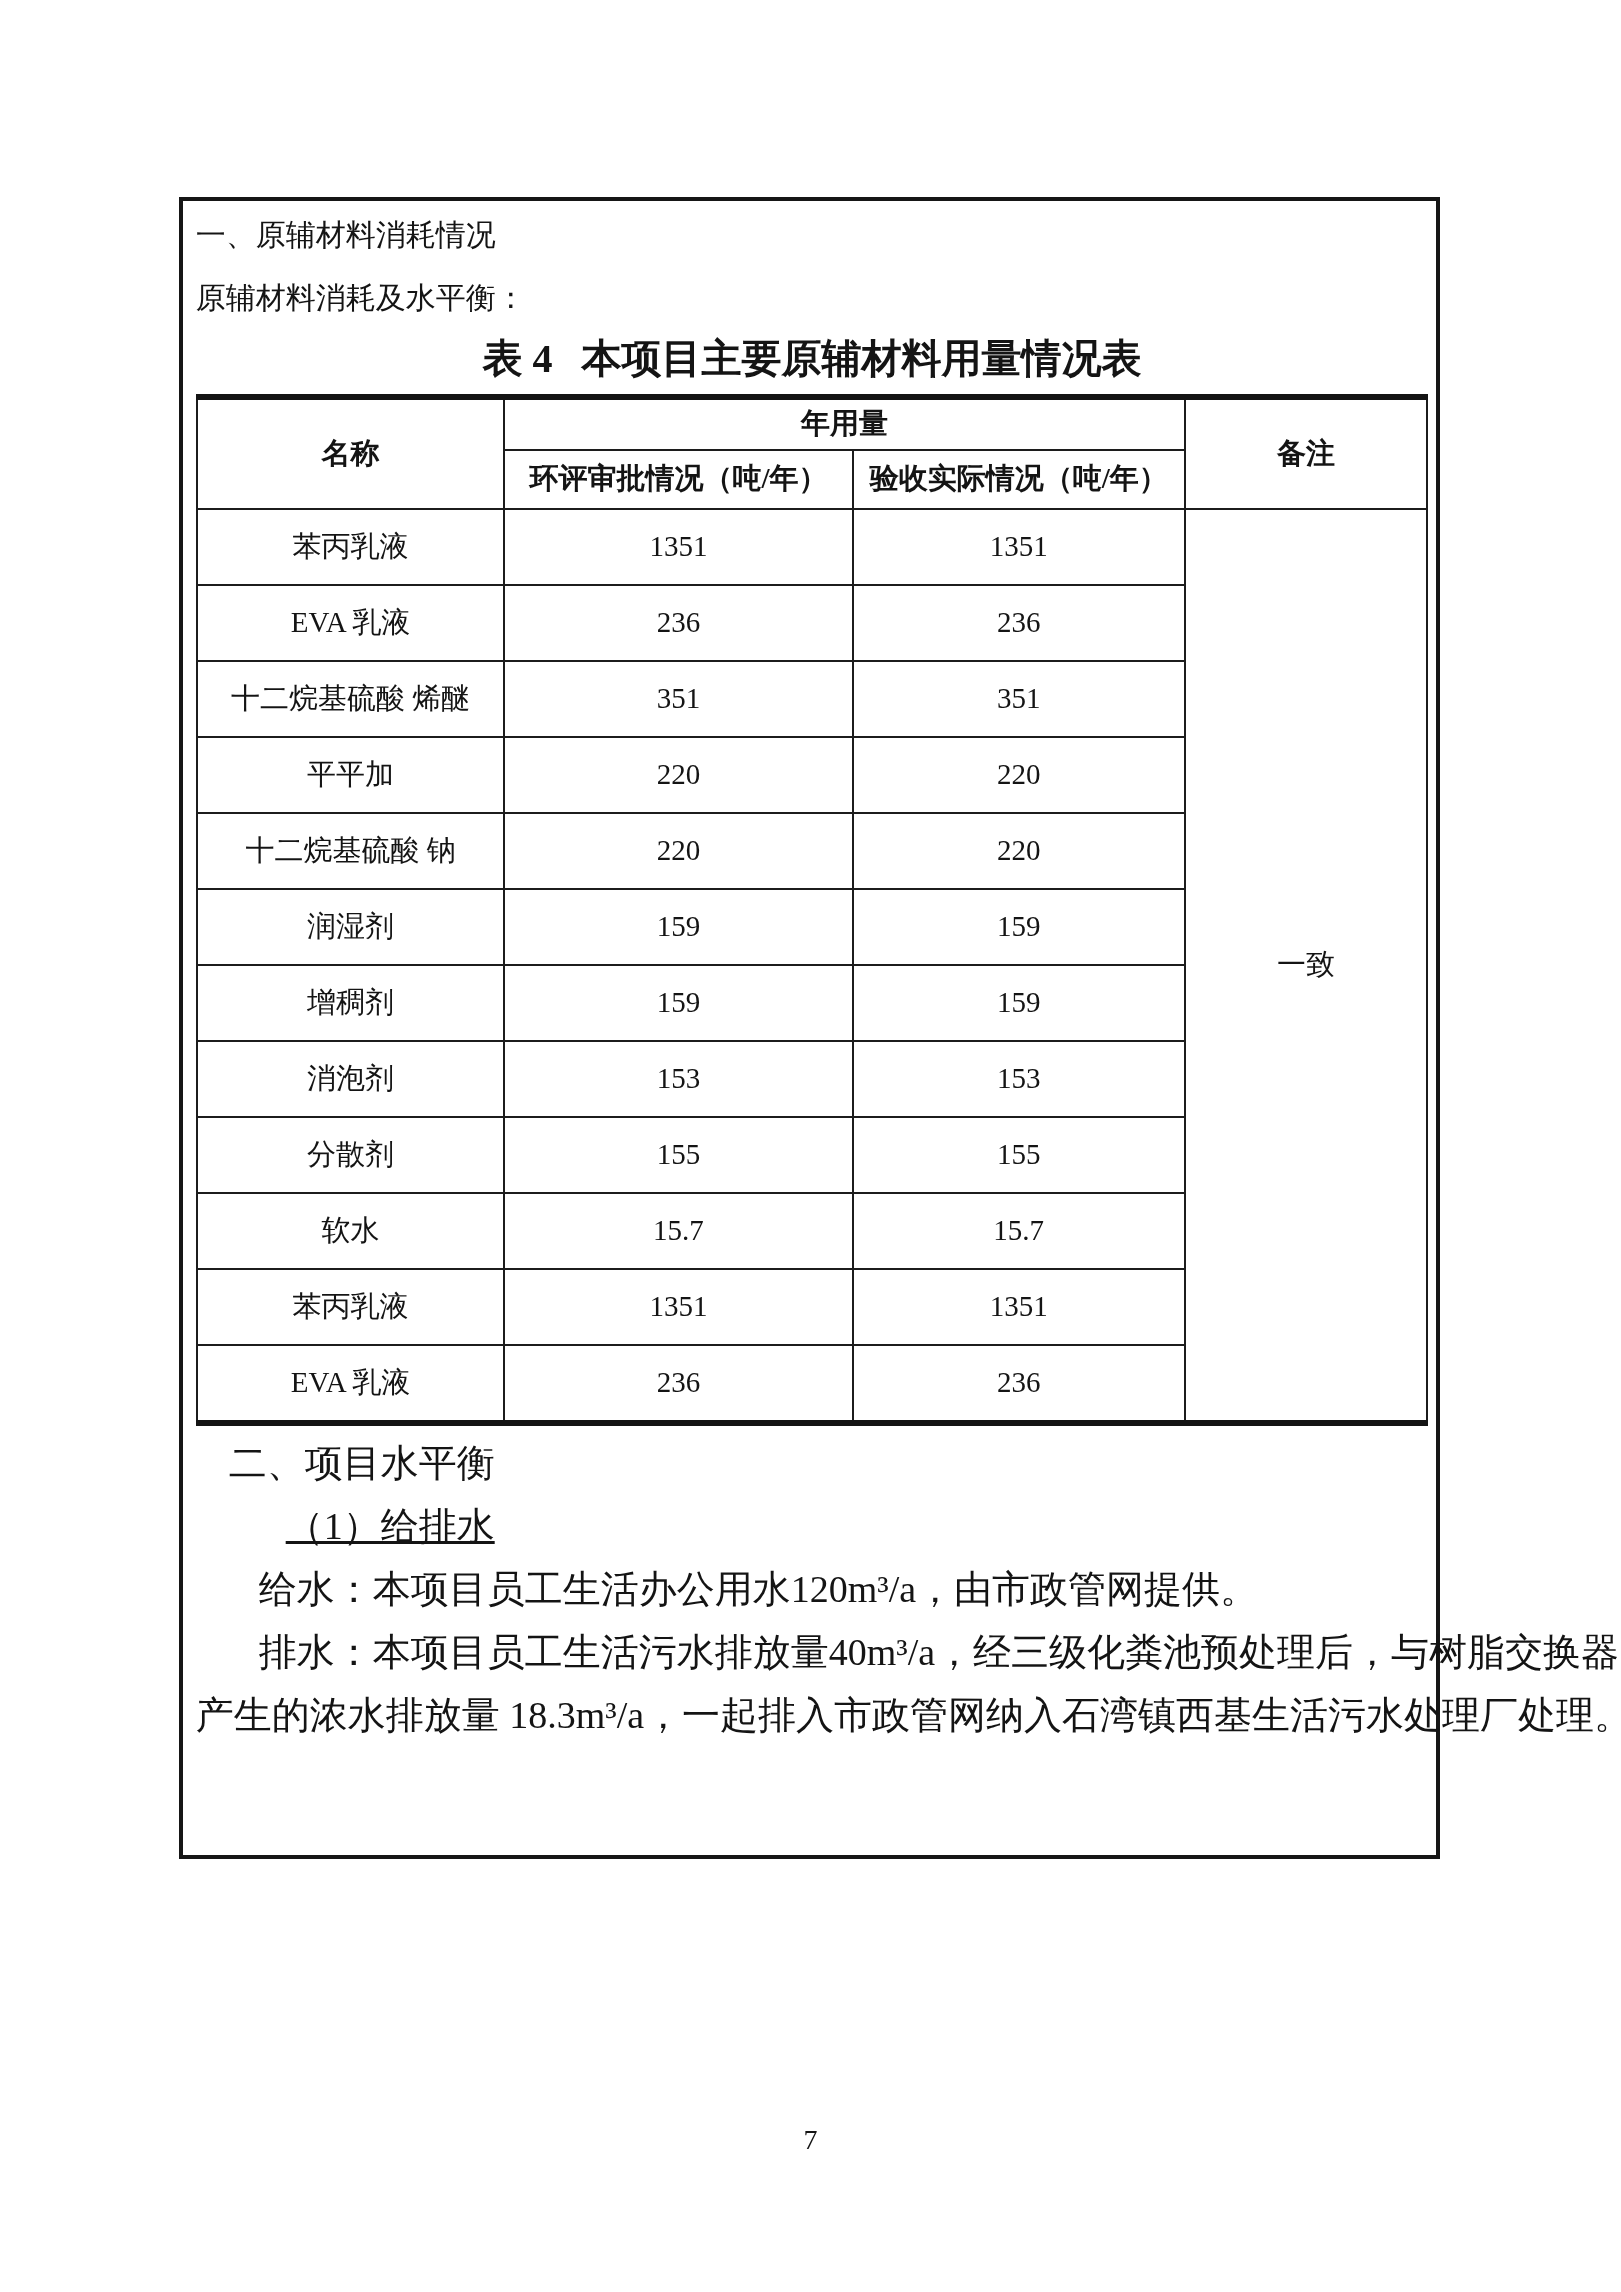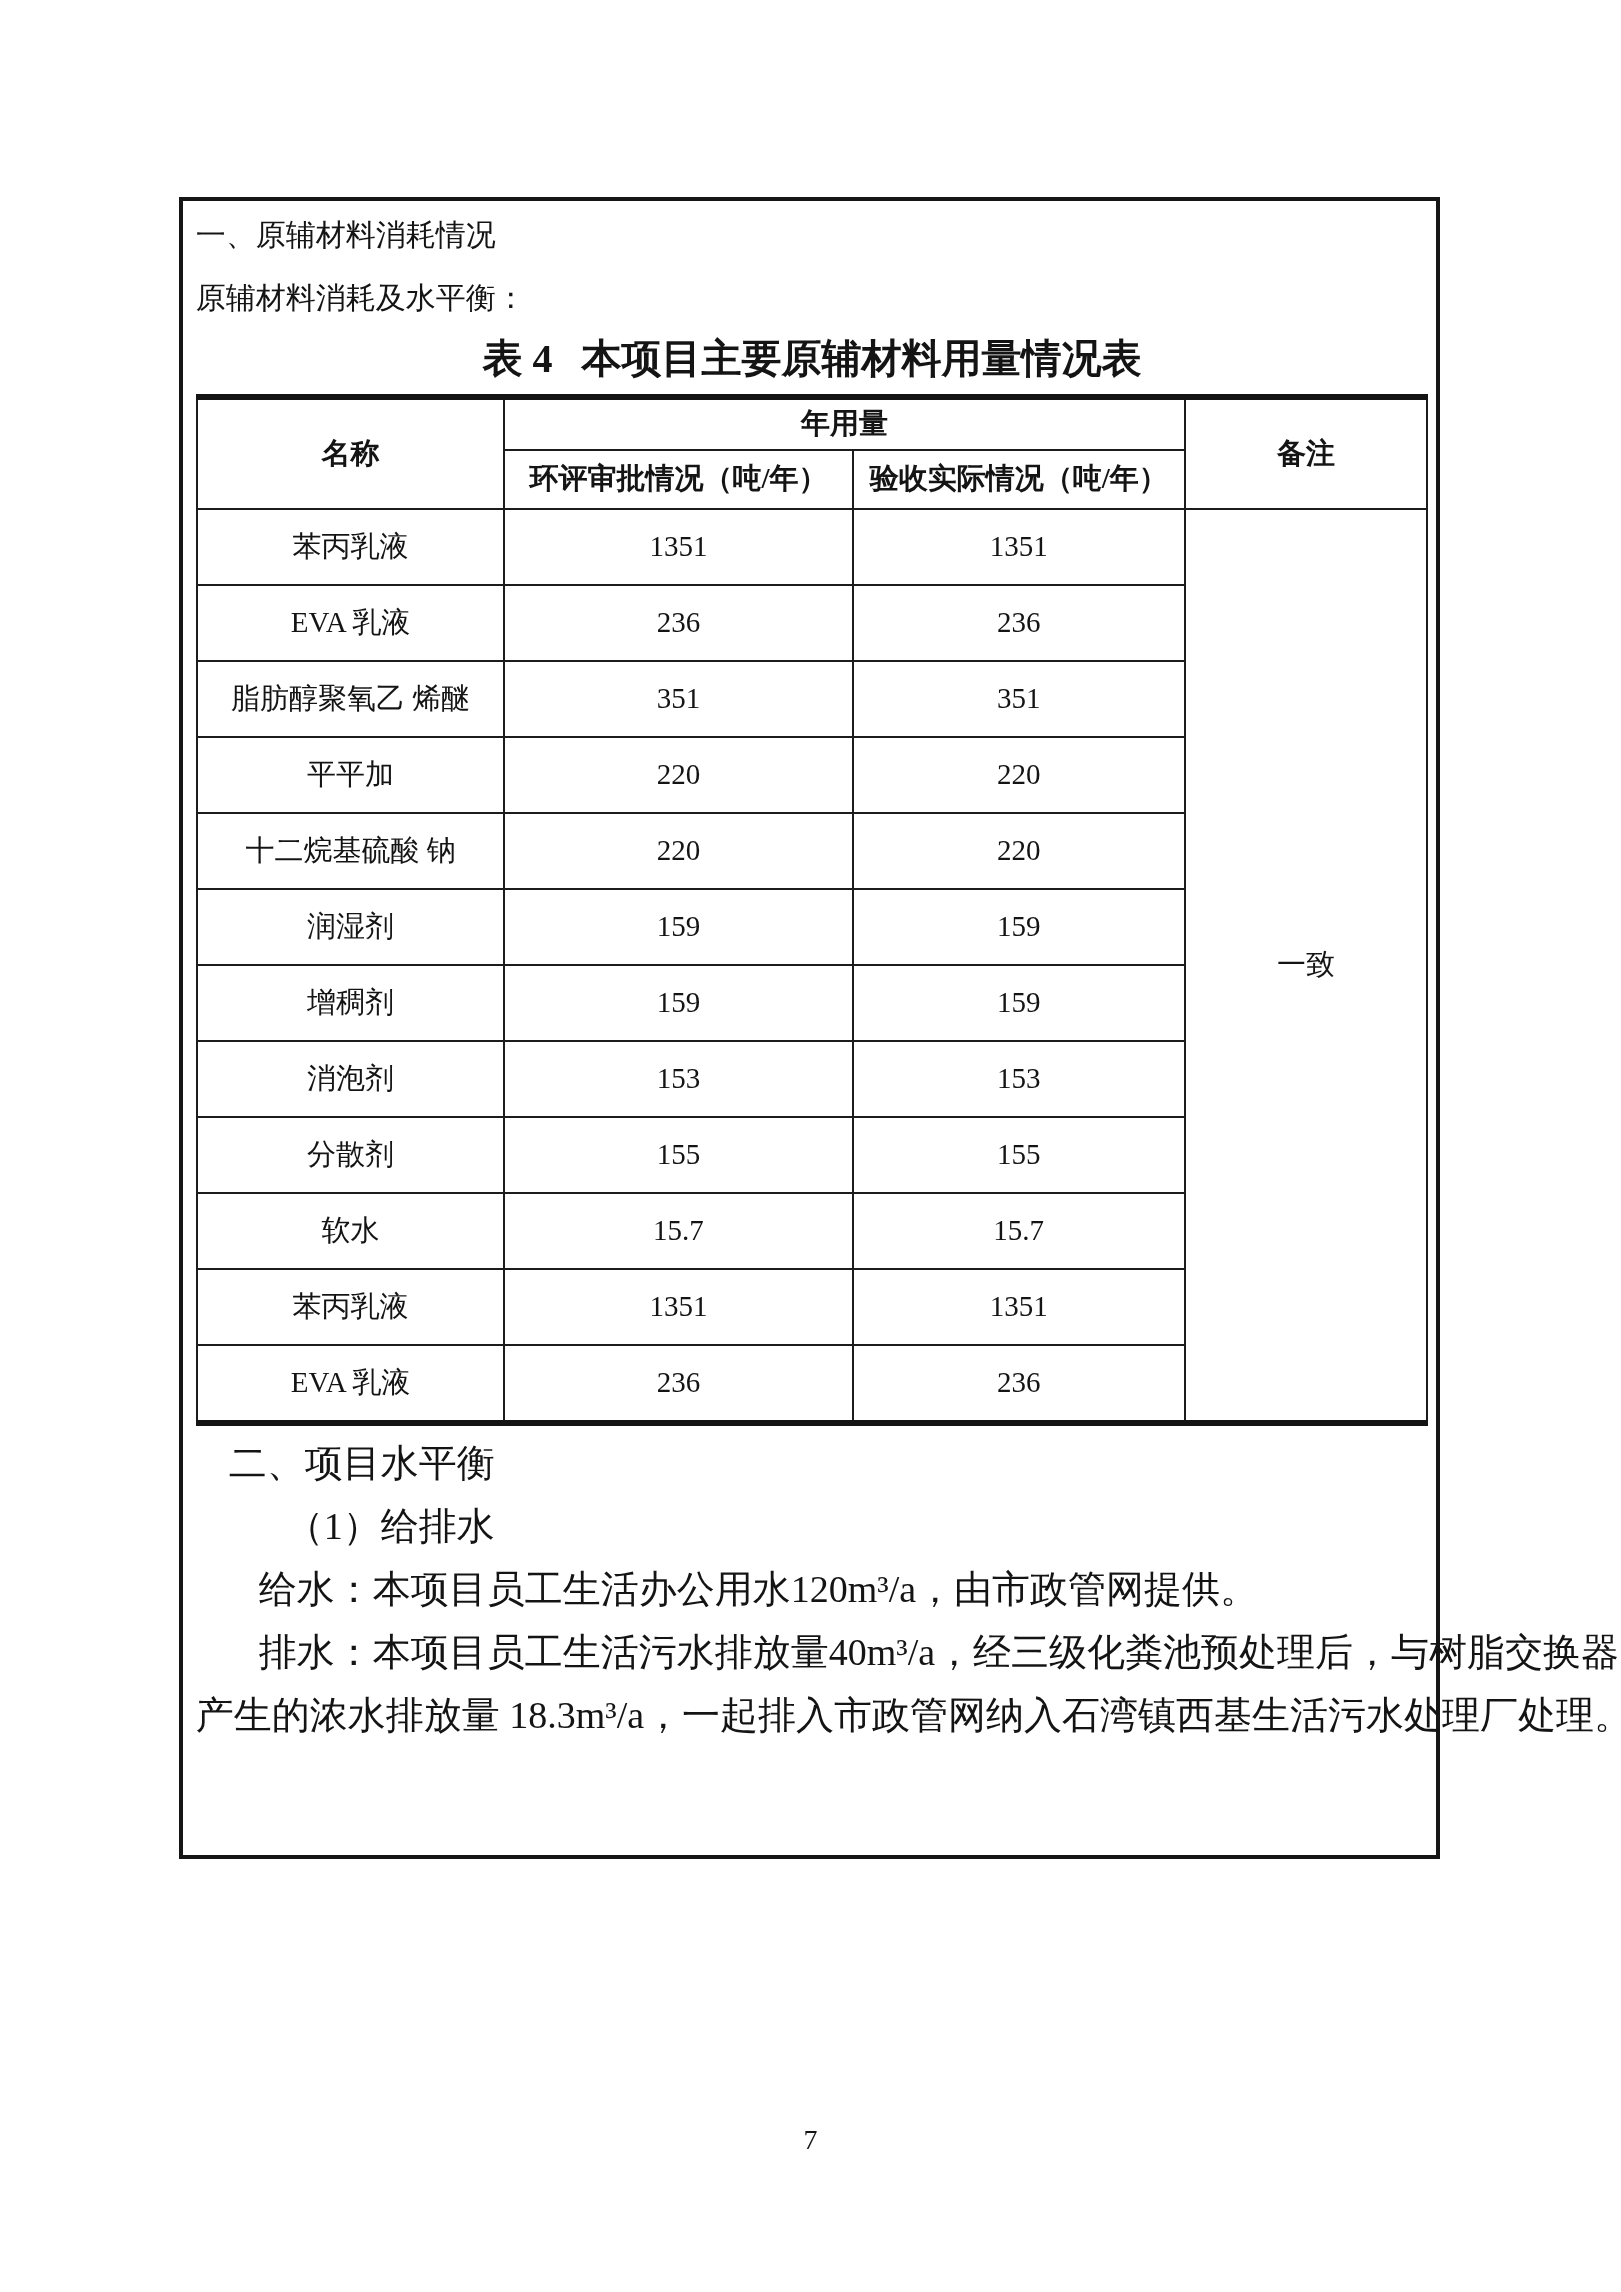--- a/index.html
+++ b/index.html
@@ -54,21 +54,21 @@
   tr.hrow1 td { height:49px; }
   tr.hrow2 td { height:57px; }
   tbody tr td { height:74px; }
   td.name-cell { font-size:29px; }
   td.value-cell { font-size:28px; }
   td.remark-cell { font-size:29px;margin-top:23px; }
   .water-section { margin-top:5.9px; font-size:38px; }
   .ws-line { line-height:63px; white-space:nowrap; }
   .indent1 { padding-left:33px; }
   .indent2 { padding-left:63px; }
-  .indent3 { padding-left:90px; }
+  .indent3 { padding-left:90px;text-decoration:underline; }
   .page-number {
     position:absolute;
     left:0; right:0;
     top:2120px;
     text-align:center;
     font-size:28px;
     line-height:39px;
   }
 </style>
 </head>
@@ -108,21 +108,21 @@
           <td class="value-cell">1351</td>
           <td class="value-cell">1351</td>
           <td class="remark-cell" rowspan="12">一致</td>
         </tr>
         <tr>
           <td class="name-cell">EVA 乳液</td>
           <td class="value-cell">236</td>
           <td class="value-cell">236</td>
         </tr>
         <tr>
-          <td class="name-cell">脂肪醇聚氧乙 烯醚</td>
+          <td class="name-cell">十二烷基硫酸 烯醚</td>
           <td class="value-cell">351</td>
           <td class="value-cell">351</td>
         </tr>
         <tr>
           <td class="name-cell">平平加</td>
           <td class="value-cell">220</td>
           <td class="value-cell">220</td>
         </tr>
         <tr>
           <td class="name-cell">十二烷基硫酸 钠</td>

